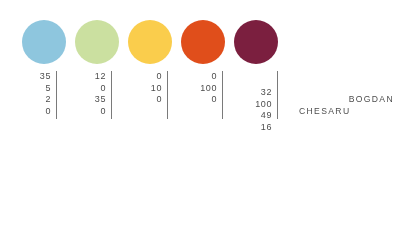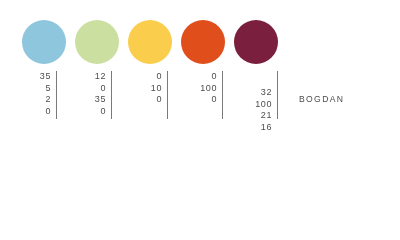--- a/index.html
+++ b/index.html
@@ -139,23 +139,24 @@
 
     <div class="cmyk-col" style="left: 168px; border-right-color: rgb(122, 122, 122);">
       <span class="cmyk-val" style="color: rgb(77, 77, 77);">0</span>
       <span class="cmyk-val" style="color: rgb(77, 77, 77);">100</span>
       <span class="cmyk-val" style="color: rgb(77, 77, 77);">0</span>
     </div>
 
     <div class="cmyk-col" style="left: 223px; border-right-color: rgb(122, 122, 122);">
       <span class="cmyk-val" style="color: rgb(77, 77, 77); margin-top: 16px;">32</span>
       <span class="cmyk-val" style="color: rgb(77, 77, 77);">100</span>
-      <span class="cmyk-val" style="color: rgb(77, 77, 77);">21</span>
+      <span class="cmyk-val" style="color: rgb(77, 77, 77);">49</span>
       <span class="cmyk-val" style="color: rgb(77, 77, 77);">16</span>
     </div>
 
   </div>
 
   <div class="credit">
-    <span class="credit-line" style="color: rgb(77, 77, 77);">BOGDAN</span>
+    <span class="credit-line" style="color: rgb(77, 77, 77); text-align: right;">BOGDAN</span>
+    <span class="credit-line" style="color: rgb(77, 77, 77);">CHESARU</span>
   </div>
 
 </div>
 
 </body></html>

